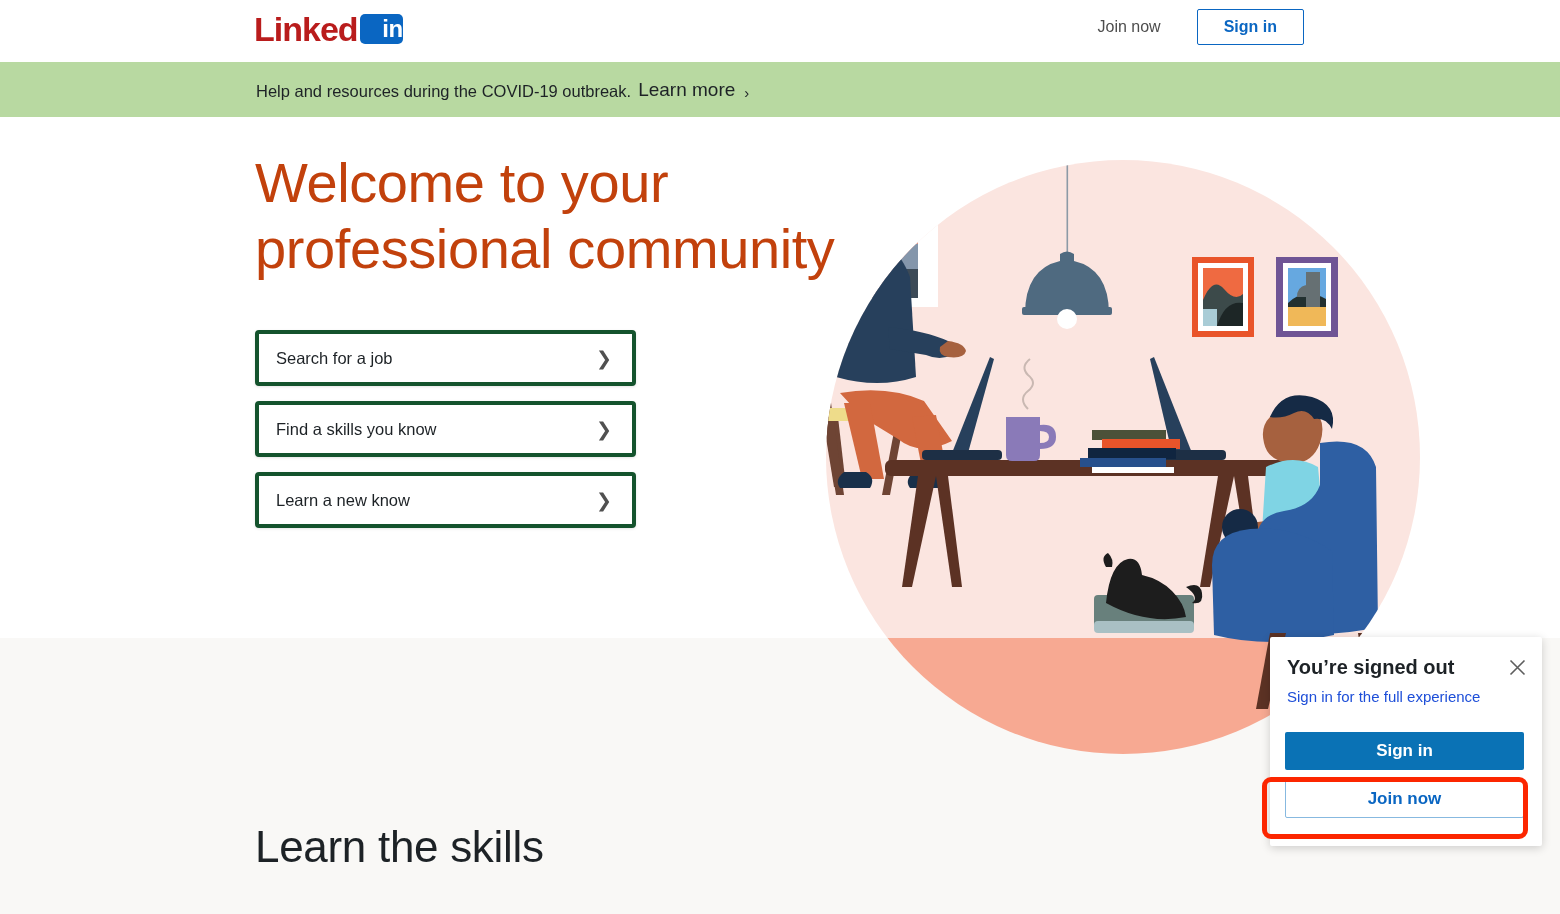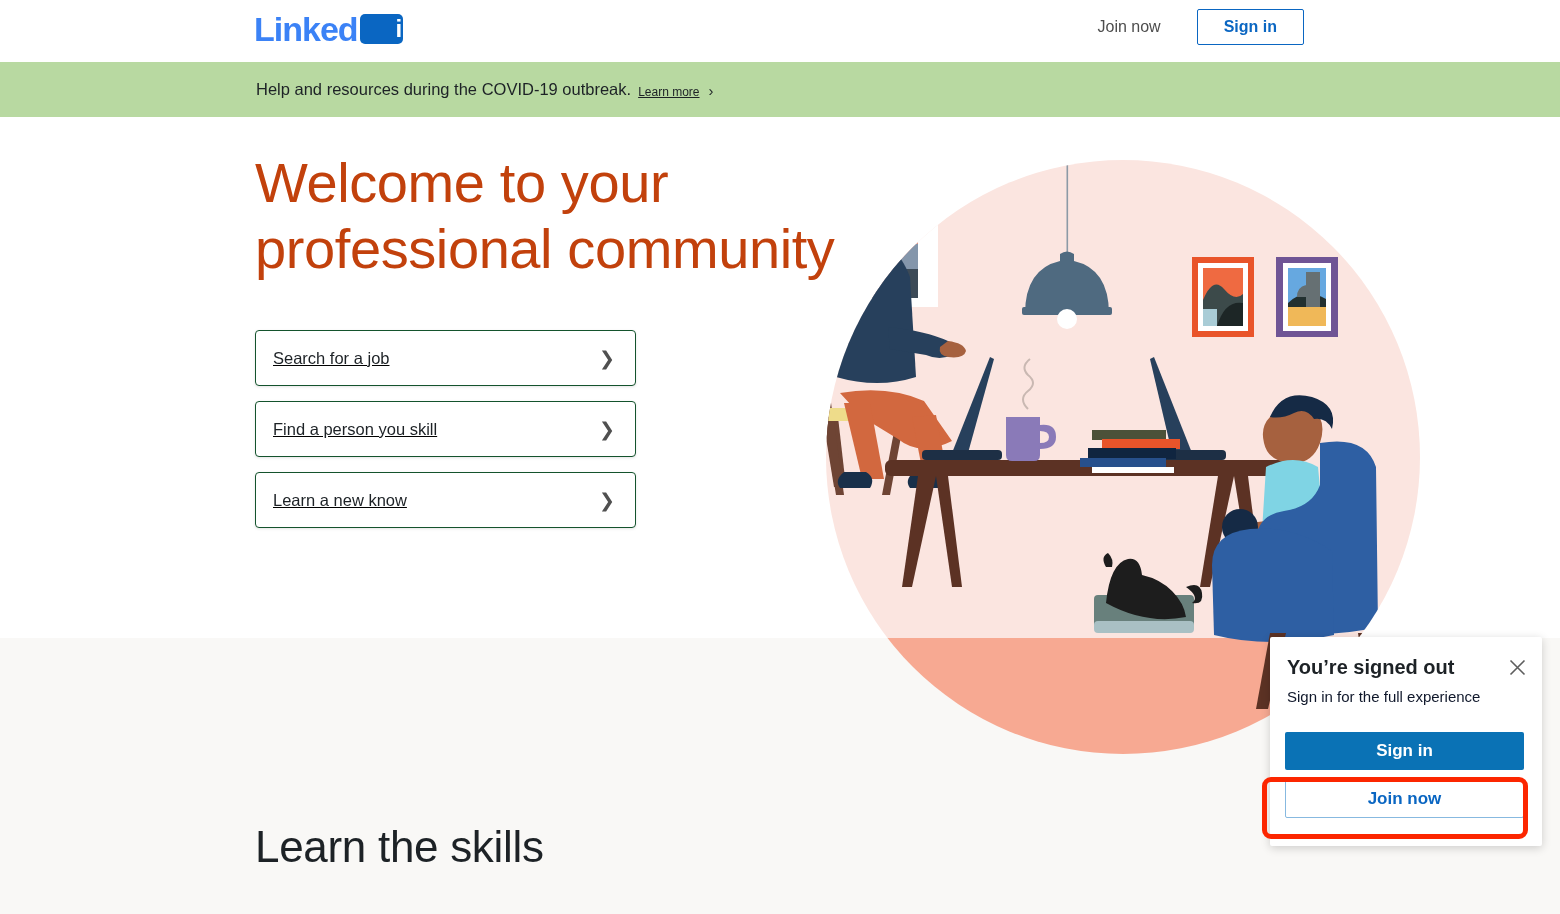--- a/index.html
+++ b/index.html
@@ -14,26 +14,26 @@
   
   .header {
     position: absolute; top: 0; left: 0; width: 1560px; height: 62px;
     background: #ffffff;
   }
   .logo {
     position: absolute; left: 254px; top: 12px;
     display: flex; align-items: center; height: 34px;
   }
   .logo-word {
-    font-size: 34px; font-weight: bold; color: #3b82f6;
+    font-size: 34px; font-weight: bold; color: #b91c1c;
     letter-spacing: -1.0px; line-height: 34px;
   }
   .logo-box {
     width: 43px; height: 30px; background: #0a66c2; border-radius: 5px;
-    margin-left: 2px; display: flex; align-items: center; justify-content: flex-start; padding-left: 36px;
+    margin-left: 2px; display: flex; align-items: center; justify-content: flex-end;
   }
   .logo-in {
     color: #ffffff; font-size: 24px; font-weight: bold; line-height: 24px;
     letter-spacing: -0.5px; margin-top: -1px;
   }
   .header-right {
     position: absolute; right: 256px; top: 9px;
     display: flex; align-items: center; gap: 26px;
   }
   .join-now-link {
@@ -47,38 +47,38 @@
   }
 
   
   .banner {
     position: absolute; top: 62px; left: 0; width: 1560px; height: 55px;
     background: #b8d9a1; display: flex; align-items: center;
   }
   .banner-inner { margin-left: 256px; display: flex; align-items: flex-end; gap: 0; }
   .banner-text { font-size: 16.5px; color: #1d2226; }
   .banner-link {
-    font-size: 12px; color: #1d2226; text-decoration: underline;
+    font-size: 19px; color: #1d2226; 
     margin-left: 7px; cursor: pointer;
   }
   .banner-chev { margin-left: 9px; font-size: 15px; color: #1d2226; }
 
   
   .hero { position: absolute; top: 117px; left: 0; width: 1560px; height: 521px; background: #fff; overflow: hidden; }
   .hero-title {
     position: absolute; left: 255px; top: 33px;
     font-size: 56px; font-weight: 300; color: #c2410c; line-height: 1.17;
     letter-spacing: -0.4px; width: 620px;
   }
   .cta-list { position: absolute; left: 255px; top: 213px; width: 381px; }
   .cta-card {
     position: relative; width: 381px; height: 56px;
-    background: #ffffff; border: 1px solid #14532d; border-radius: 4px;
+    background: #ffffff; border: 4px solid #14532d; border-radius: 4px;
     box-shadow: 0 1px 3px rgba(0,0,0,0.11);
-    display: flex; align-items: center; margin-bottom: 15px; cursor: pointer; text-decoration: underline;
+    display: flex; align-items: center; margin-bottom: 15px; cursor: pointer;
   }
   .cta-label { margin-left: 17px; font-size: 16.5px; color: #1d2226; }
   .cta-chev {
     position: absolute; right: 20px; top: 50%; transform: translateY(-50%);
     font-size: 19px; color: #505050;
   }
 
   
   .illo { position: absolute; left: 800px; top: 117px; width: 680px; height: 640px; }
   .illo svg { display: block; }
@@ -103,21 +103,21 @@
     position: absolute; left: 17px; top: 19px;
     font-size: 20px; font-weight: bold; color: #1d2226;
   }
   .popup-close {
     position: absolute; right: 12px; top: 17px; width: 26px; height: 26px;
     background: none; border: none; cursor: pointer; padding: 0;
     display: flex; align-items: center; justify-content: center;
   }
   .popup-sub {
     position: absolute; left: 17px; top: 51px;
-    font-size: 15px; color: #0f172a;
+    font-size: 15px; color: #1d4ed8;
   }
   .popup-signin {
     position: absolute; left: 15px; top: 95px; width: 239px; height: 38px;
     background: #0a72b5; color: #ffffff; font-size: 17px; font-weight: bold;
     border: none; border-radius: 2px; cursor: pointer; font-family: inherit;
   }
   .popup-join {
     position: absolute; left: 15px; top: 143px; width: 239px; height: 38px;
     background: #ffffff; color: #0a66c2; font-size: 17px; font-weight: bold;
     border: 1px solid #87b9e0; border-radius: 2px; cursor: pointer; font-family: inherit;
@@ -155,21 +155,21 @@
 
   <div class="hero">
     <h1 class="hero-title">Welcome to your professional community</h1>
 
     <div class="cta-list">
       <div class="cta-card">
         <span class="cta-label">Search for a job</span>
         <span class="cta-chev">❯</span>
       </div>
       <div class="cta-card">
-        <span class="cta-label">Find a person you skill</span>
+        <span class="cta-label">Find a skills you know</span>
         <span class="cta-chev">❯</span>
       </div>
       <div class="cta-card">
         <span class="cta-label">Learn a new know</span>
         <span class="cta-chev">❯</span>
       </div>
     </div>
   </div>
 
   <div class="lower">

